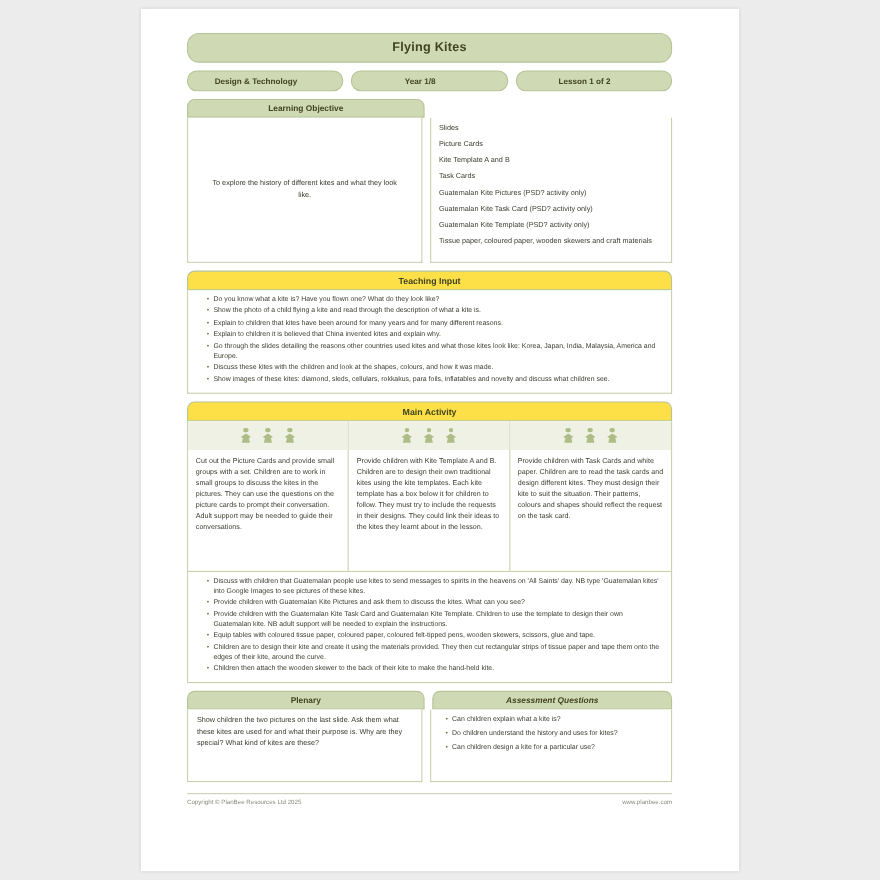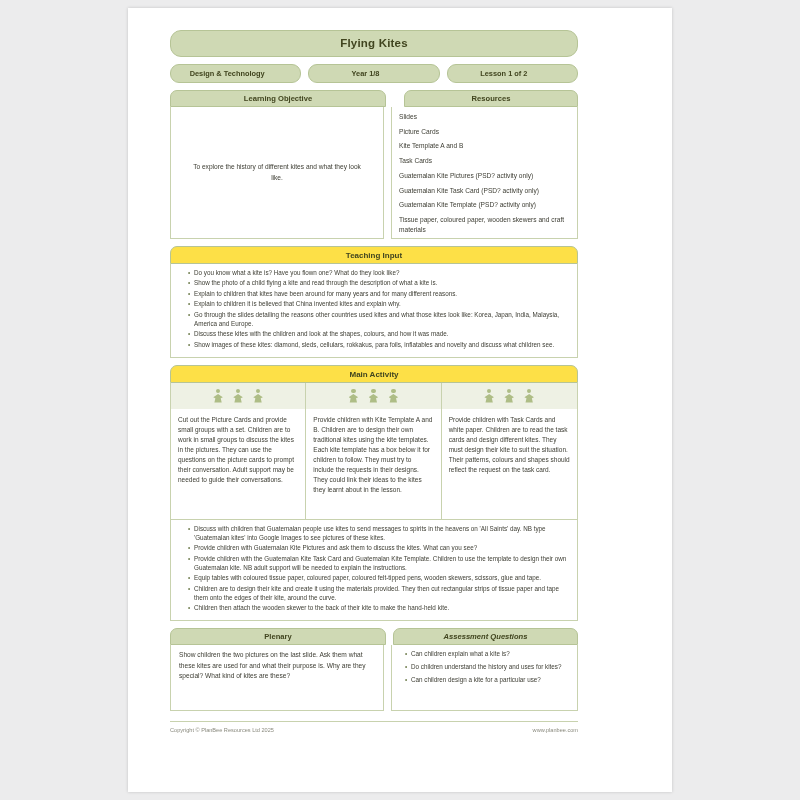--- a/index.html
+++ b/index.html
@@ -15,21 +15,21 @@
     left: 128px;
     top: 8px;
     width: 544px;
     height: 784px;
     background: #ffffff;
     box-shadow: 0 0 3px rgba(0,0,0,0.18);
     box-sizing: border-box;
     padding: 22px 42px 10px 42px;
   }
   .doc {
-    width: 408px;
+    width: 441px;
   }
   
   .title-bar {
     background: #cfd9b4;
     border: 1px solid #b6c496;
     border-radius: 11px;
     text-align: center;
     font-size: 11.5px;
     font-weight: bold;
     color: #41451f;
@@ -228,21 +228,20 @@
     <div class="title-bar">Flying Kites</div>
 
     <div class="meta-row">
       <div class="meta-pill">Design &amp; Technology</div>
       <div class="meta-pill">Year 1/8</div>
       <div class="meta-pill">Lesson 1 of 2</div>
     </div>
 
     <div class="two-col-head">
       <div class="col-head lo">Learning Objective</div>
-      <div class="col-head res">Resources</div>
     </div>
     <div class="two-col-body">
       <div class="cell lo">To explore the history of different kites and what they look like.</div>
       <div class="cell res">
         <div class="res-item">Slides</div>
         <div class="res-item">Picture Cards</div>
         <div class="res-item">Kite Template A and B</div>
         <div class="res-item">Task Cards</div>
         <div class="res-item">Guatemalan Kite Pictures (PSD? activity only)</div>
         <div class="res-item">Guatemalan Kite Task Card (PSD? activity only)</div>

